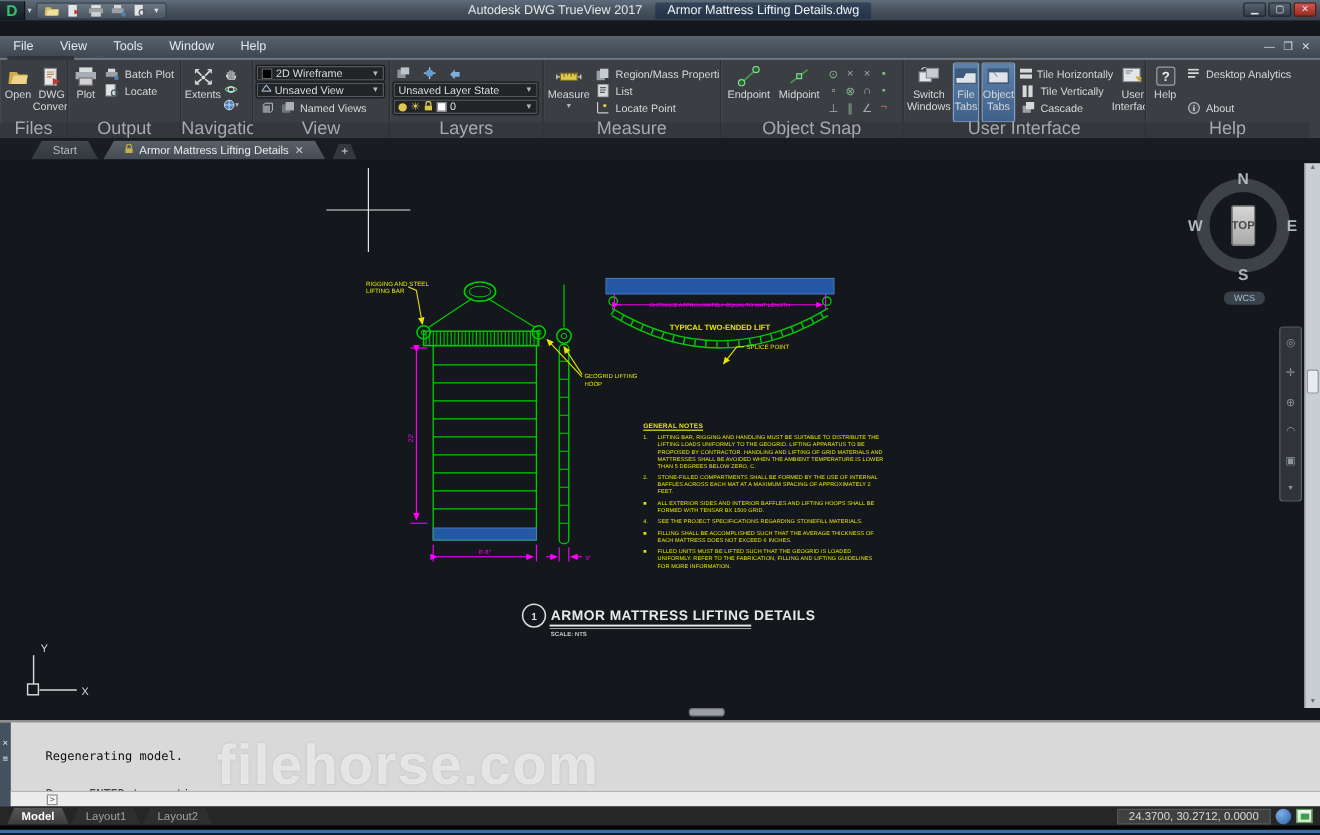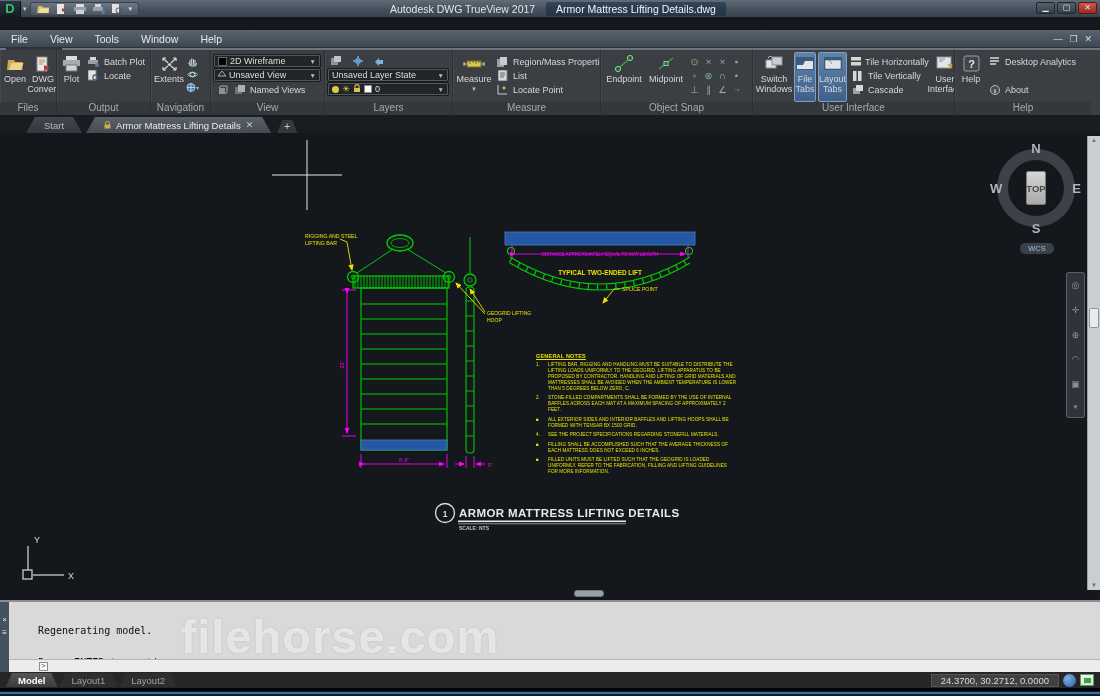--- a/index.html
+++ b/index.html
@@ -36,21 +36,21 @@
   .tabrow{position:absolute;top:35px;left:0;right:0;height:15px;
     background:linear-gradient(#a2a7ad,#878d94 40%,#6b717a);display:flex;align-items:flex-end;z-index:8}
   .ribbon-tab{margin-left:6px;background:linear-gradient(#43474c,#303439);color:#f0f0f0;font-size:10px;
     font-weight:bold;padding:1px 13px 1px;border-radius:3px 3px 0 0;border:1px solid #23262a;border-bottom:none}
   .ribbon-toggle{color:#f2f2f2;font-size:8px;margin:0 0 2px 16px;letter-spacing:2px}
 
   
   .ribbon{position:absolute;top:50px;left:0;right:0;height:65px;background:#3b3e42;display:flex;z-index:8}
   .panel{display:flex;flex-direction:column;border-right:1px solid #2c2f33;box-shadow:inset 1px 0 0 #45494e}
   .panel-body{flex:1;display:flex;align-items:stretch;padding:2px 3px 0 3px;gap:2px;overflow:hidden}
-  .panel-label{height:13px;line-height:12px;font-size:10px;color:#a6abb0;text-align:center;background:#34373b}
+  .panel-label{height:13px;line-height:12px;font-size:15px;color:#a6abb0;text-align:center;background:#34373b}
   .bb{display:flex;flex-direction:column;align-items:center;font-size:9px;line-height:9.5px;text-align:center;
     color:#d6d8da;padding:2px 1px 0;border-radius:2px}
   .bb .bi{height:19px;display:flex;align-items:center;justify-content:center;margin-bottom:2px}
   .bb.active{background:linear-gradient(#5e82aa,#3f608b);border:1px solid #7f9fc4;padding:1px 0 0}
   .scol{display:flex;flex-direction:column;gap:1px;padding-top:3px}
   .sb{display:flex;align-items:center;gap:4px;font-size:9px;color:#d6d8da;height:13px;padding:0 2px;white-space:nowrap}
   .si{width:13px;height:12px;display:flex;align-items:center;justify-content:center;font-size:9px}
   .vstack{display:flex;flex-direction:column;gap:2px;padding-top:3px}
   .cmb{display:flex;align-items:center;background:#222528;border:1px solid #54585d;outline:1px solid #191b1d;
     height:12px;font-size:9px;color:#dcdcdc;padding:0 3px;gap:3px;border-radius:1px;white-space:nowrap}
@@ -496,21 +496,21 @@
             </span>
           <span>File Tabs</span>
         </div>
         <div class="bb active" style="width:34px">
           <span class="bi">
               <svg width="20" height="15" viewBox="0 0 20 15">
                 <rect x="1" y="1" width="18" height="13" fill="#3d5a7d"></rect>
                 <path d="M2 4 h16 v9 h-16 z M6 4 l3 4" fill="#dfe4e9" stroke="#3d5a7d" stroke-width=".6"></path>
               </svg>
             </span>
-          <span>Layout Tabs</span>
+          <span>Object Tabs</span>
         </div>
         <div class="scol" style="width:76px">
           <div class="sb">
             <span class="si">
                 <svg width="10" height="9" viewBox="0 0 10 9">
                   <rect x="0" y="0" width="10" height="3.5" fill="#d8d8d8"></rect>
                   <rect x="0" y="5" width="10" height="3.5" fill="#d8d8d8"></rect>
                 </svg>
               </span>
             <span>Tile Horizontally</span>

